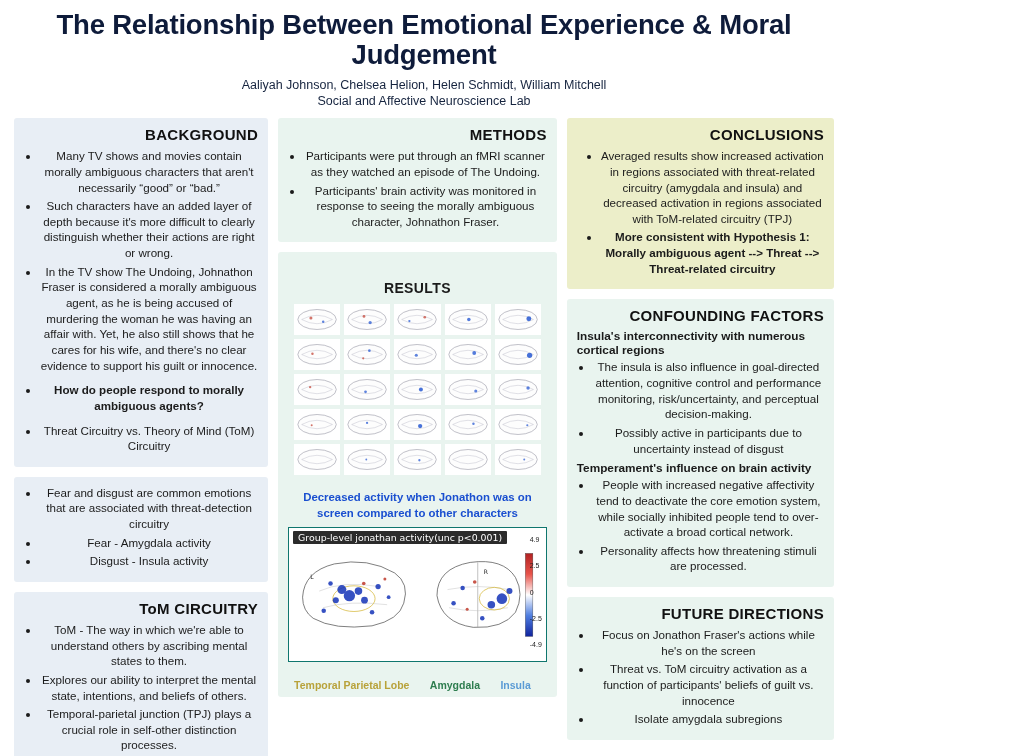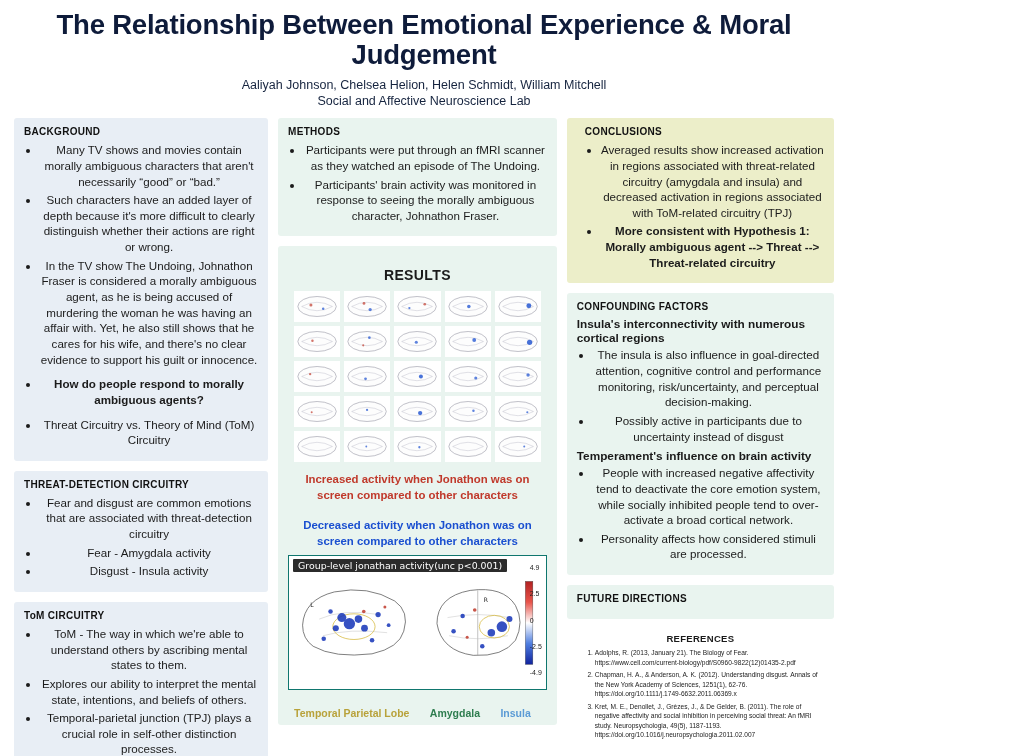--- a/index.html
+++ b/index.html
@@ -60,23 +60,23 @@
     margin-bottom: 10px;
     box-sizing: border-box;
   }
   .panel.blue   { background: #e8eef5; }
   .panel.mint   { background: #e9f4ef; }
   .panel.yellow { background: #eceec9; padding-left: 18px; }
   .panel.cream  { background: #f3f0d2; }
   .panel.white  { background: #ffffff; }
 
   .panel-title {
-    text-align: left;
-    font-weight: bold;
-    font-size: 10px;
+    text-align: right;
+    font-weight: bold;
+    font-size: 15px;
     letter-spacing: 0.3px;
     margin-bottom: 5px;
     color: #111;
   }
   ul.bullets {
     margin: 0;
     padding-left: 16px;
     list-style-type: disc;
   }
   ul.bullets li {
@@ -107,21 +107,21 @@
     line-height: 1.35;
     margin-bottom: 4px;
   }
 
   
   .results-title {
     text-align: center;
     font-weight: bold;
     font-size: 14px;
     letter-spacing: 0.4px;
-    margin: 13px 0 8px 0;
+    margin: 20px 0 8px 0;
   }
   .brain-grid {
     display: grid;
     grid-template-columns: repeat(5, 1fr);
     gap: 4px 4px;
     padding: 0 6px;
   }
   .brain-cell {
     width: 100%;
     height: 31px;
@@ -223,21 +223,20 @@
         <ul class="bullets">
           <li>Many TV shows and movies contain morally ambiguous characters that aren't necessarily “good” or “bad.”</li>
           <li>Such characters have an added layer of depth because it's more difficult to clearly distinguish whether their actions are right or wrong.</li>
           <li>In the TV show The Undoing, Johnathon Fraser is considered a morally ambiguous agent, as he is being accused of murdering the woman he was having an affair with. Yet, he also still shows that he cares for his wife, and there's no clear evidence to support his guilt or innocence.</li>
           <li class="bold" style="margin-top:9px;">How do people respond to morally ambiguous agents?</li>
           <li style="margin-top:9px;">Threat Circuitry vs. Theory of Mind (ToM) Circuitry</li>
         </ul>
       </div>
 
       <div class="panel blue">
-        <div class="panel-title">THREAT-DETECTION CIRCUITRY</div>
         <ul class="bullets">
           <li>Fear and disgust are common emotions that are associated with threat-detection circuitry</li>
           <li>Fear - Amygdala activity</li>
           <li>Disgust - Insula activity</li>
         </ul>
       </div>
 
       <div class="panel blue">
         <div class="panel-title">ToM CIRCUITRY</div>
         <ul class="bullets">
@@ -397,21 +396,20 @@
                 <ellipse cx="30" cy="17" rx="25" ry="13" fill="#fdfdfd" stroke="#8a8a9a" stroke-width="0.7"></ellipse>
                 <path d="M10 17 Q30 6 50 17 Q30 28 10 17" fill="none" stroke="#b0b0c0" stroke-width="0.5"></path>
               </svg></div>
           <div class="brain-cell"><svg viewBox="0 0 60 34" width="100%" height="100%">
                 <ellipse cx="30" cy="17" rx="25" ry="13" fill="#fdfdfd" stroke="#8a8a9a" stroke-width="0.7"></ellipse>
                 <path d="M10 17 Q30 6 50 17 Q30 28 10 17" fill="none" stroke="#b0b0c0" stroke-width="0.5"></path>
                 <circle cx="38" cy="17" r="1.3" fill="#1a4fd0" opacity="0.7"></circle>
               </svg></div>
         </div>
 
-        <div class="legend-red">Increased activity when Jonathon was on screen compared to other characters</div>
         <div class="legend-blue">Decreased activity when Jonathon was on screen compared to other characters</div>
 
         <div class="glass-fig">
           <div class="glass-caption">Group-level jonathan activity(unc p&lt;0.001)</div>
           <svg viewBox="0 0 340 133" width="100%" height="100%">
 
             <path d="M18 70 Q20 36 60 26 Q105 17 140 38 Q160 52 152 78 Q146 100 110 108 Q60 114 32 98 Q18 88 18 70 Z" fill="#ffffff" stroke="#555" stroke-width="1"></path>
             <path d="M40 62 Q70 48 120 56" fill="none" stroke="#bbb" stroke-width="0.6"></path>
             <path d="M45 84 Q80 74 130 80" fill="none" stroke="#bbb" stroke-width="0.6"></path>
             <ellipse cx="86" cy="72" rx="28" ry="17" fill="none" stroke="#d6b83c" stroke-width="1"></ellipse>
@@ -494,26 +492,31 @@
       <div class="panel mint">
         <div class="panel-title">CONFOUNDING FACTORS</div>
         <div class="sub-head">Insula's interconnectivity with numerous cortical regions</div>
         <ul class="bullets">
           <li>The insula is also influence in goal-directed attention, cognitive control and performance monitoring, risk/uncertainty, and perceptual decision-making.</li>
           <li>Possibly active in participants due to uncertainty instead of disgust</li>
         </ul>
         <div class="sub-head" style="margin-top:5px;">Temperament's influence on brain activity</div>
         <ul class="bullets">
           <li>People with increased negative affectivity tend to deactivate the core emotion system, while socially inhibited people tend to over-activate a broad cortical network.</li>
-          <li>Personality affects how considered stimuli are processed.</li>
+          <li>Personality affects how threatening stimuli are processed.</li>
         </ul>
       </div>
 
       <div class="panel mint">
         <div class="panel-title">FUTURE DIRECTIONS</div>
+        <ul class="bullets">
+          <li>Focus on Jonathon Fraser's actions while he's on the screen</li>
+          <li>Threat vs. ToM circuitry activation as a function of participants' beliefs of guilt vs. innocence</li>
+          <li>Isolate amygdala subregions</li>
+        </ul>
       </div>
 
       <div class="panel white" style="padding-top:4px;">
         <div class="ref-title">REFERENCES</div>
         <ol class="refs">
           <li>Adolphs, R. (2013, January 21). The Biology of Fear. https://www.cell.com/current-biology/pdf/S0960-9822(12)01435-2.pdf</li>
           <li>Chapman, H. A., &amp; Anderson, A. K. (2012). Understanding disgust. Annals of the New York Academy of Sciences, 1251(1), 62-76. https://doi.org/10.1111/j.1749-6632.2011.06369.x</li>
           <li>Kret, M. E., Denollet, J., Grèzes, J., &amp; De Gelder, B. (2011). The role of negative affectivity and social inhibition in perceiving social threat: An fMRI study. Neuropsychologia, 49(5), 1187-1193. https://doi.org/10.1016/j.neuropsychologia.2011.02.007</li>
 
         </ol>

